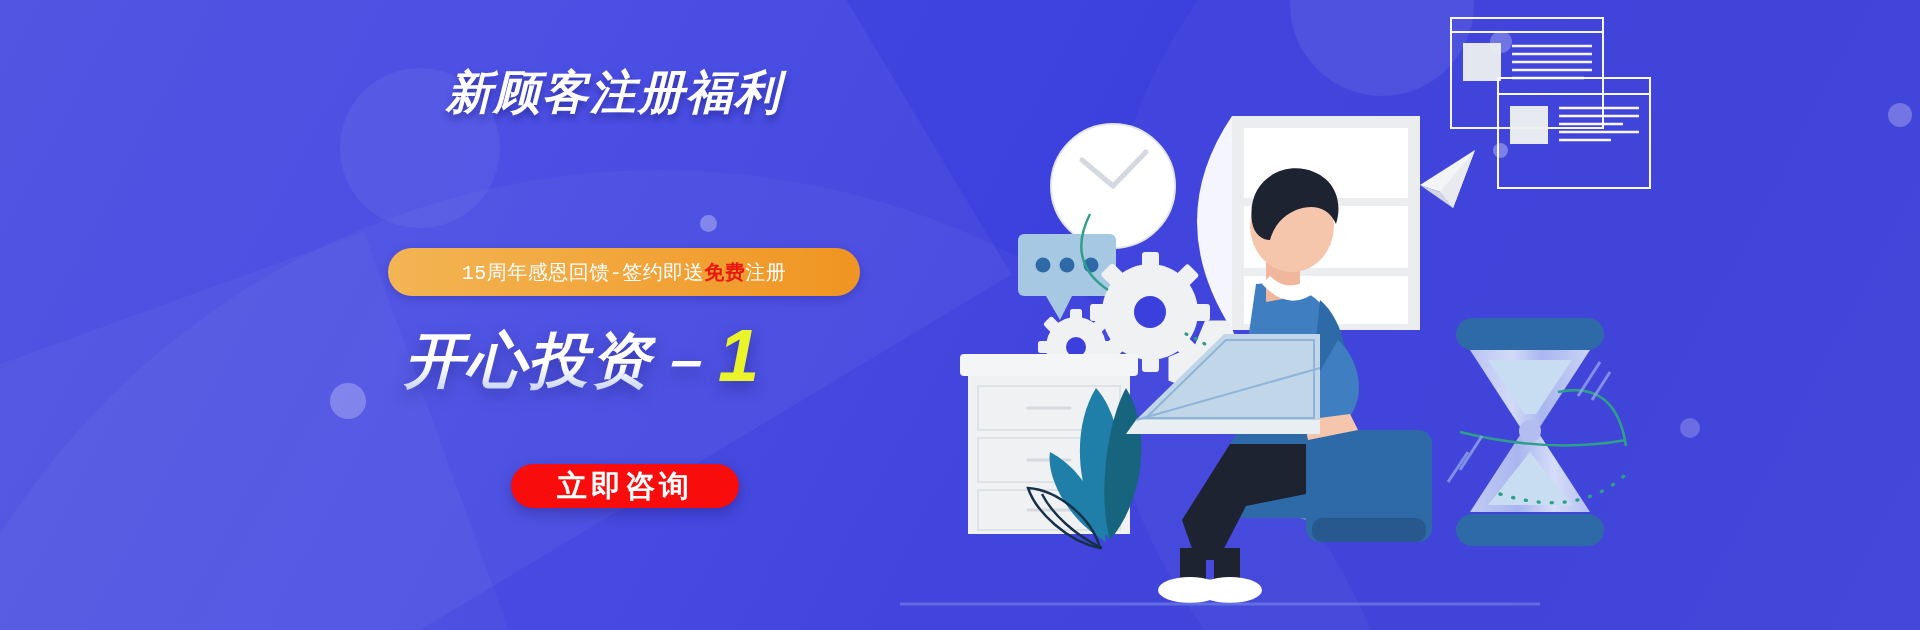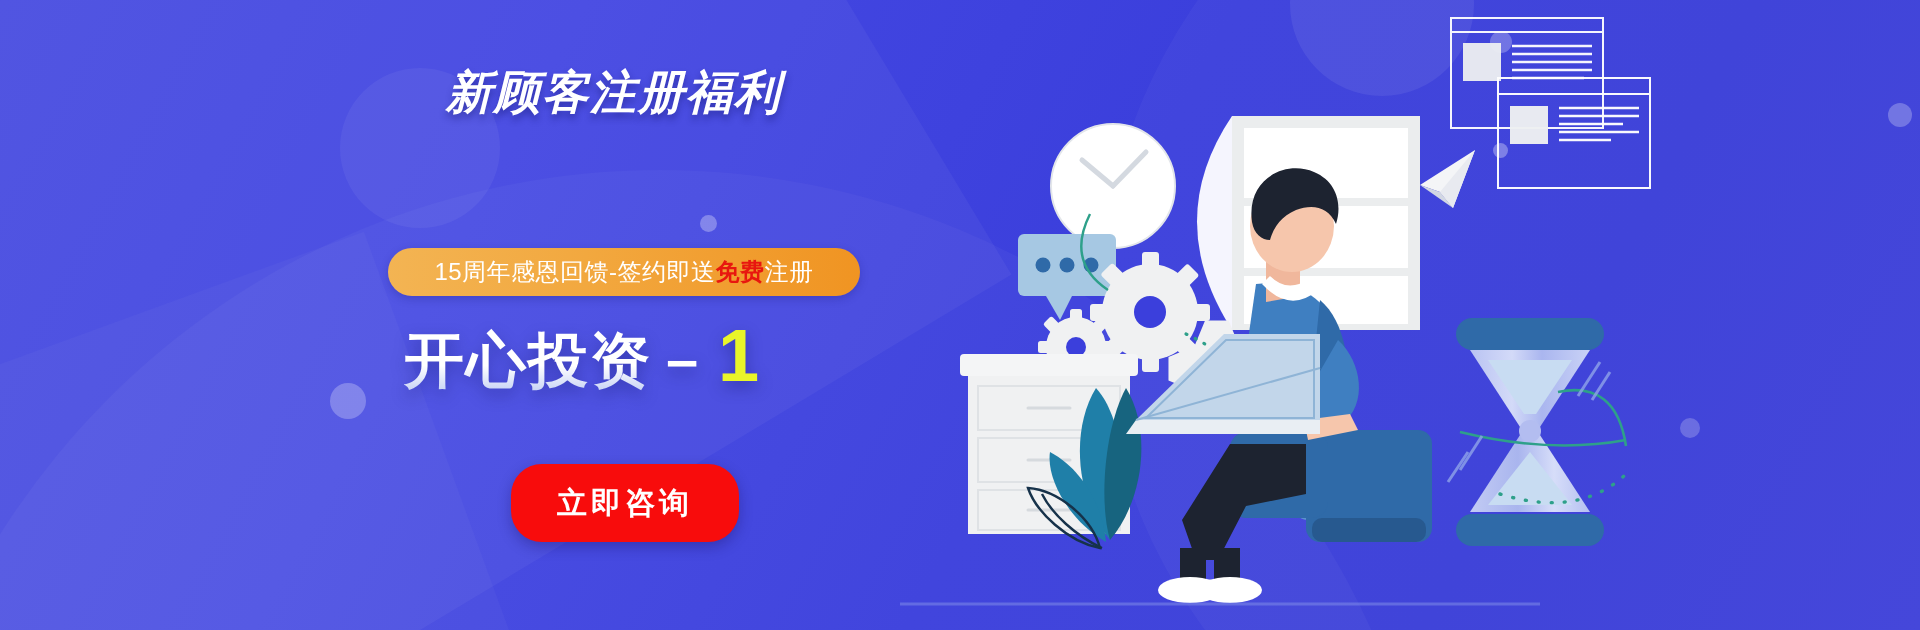--- a/index.html
+++ b/index.html
@@ -111,32 +111,34 @@
   .pill{
     position:absolute;
     left:388px; top:248px;
     width:472px; height:48px;
     border-radius:26px;
     background:linear-gradient(90deg,#f3b453 0%,#f2a83f 42%,#f09422 100%);
     display:flex; align-items:center; justify-content:center;
     box-shadow:0 3px 9px rgba(22,24,110,.25);
   }
   .pill-text{
-    font-size:24px;
+    font-size:20px;
     color:#ffffff;
     letter-spacing:.5px;
     white-space:nowrap;
+    font-family:Liberation Mono, monospace;
   }
   .pill-hl{ color:#e8170f; font-weight:bold; }
 
   .tagline{
     position:absolute;
     left:404px; top:313px;
     font-size:60px;
     font-weight:bold;
+    font-style:italic;
     letter-spacing:2px;
     white-space:nowrap;
     display:flex; align-items:baseline;
   }
   .tag-seg{
     background:linear-gradient(180deg,#ffffff 0%,#ffffff 55%,#d3dcf7 80%,#b4c4f1 100%);
     -webkit-background-clip:text;
     background-clip:text;
     color:transparent;
     filter:drop-shadow(0 6px 8px rgba(18,20,100,.4));
@@ -144,21 +146,21 @@
   .tag-num{
     color:#e9f529;
     font-size:74px;
     padding:0 4px;
     filter:drop-shadow(0 6px 8px rgba(18,20,100,.4));
   }
 
   .cta{
     position:absolute;
     left:511px; top:464px;
-    width:228px; height:78px;
+    width:228px; height:44px;
     border-radius:31px;
     border:none;
     background:#f80c0c;
     color:#ffffff;
     font-family:"Liberation Sans", sans-serif;
     font-size:30px;
     font-weight:bold;
     letter-spacing:4px;
     cursor:pointer;
     box-shadow:0 5px 14px rgba(20,10,80,.30);

